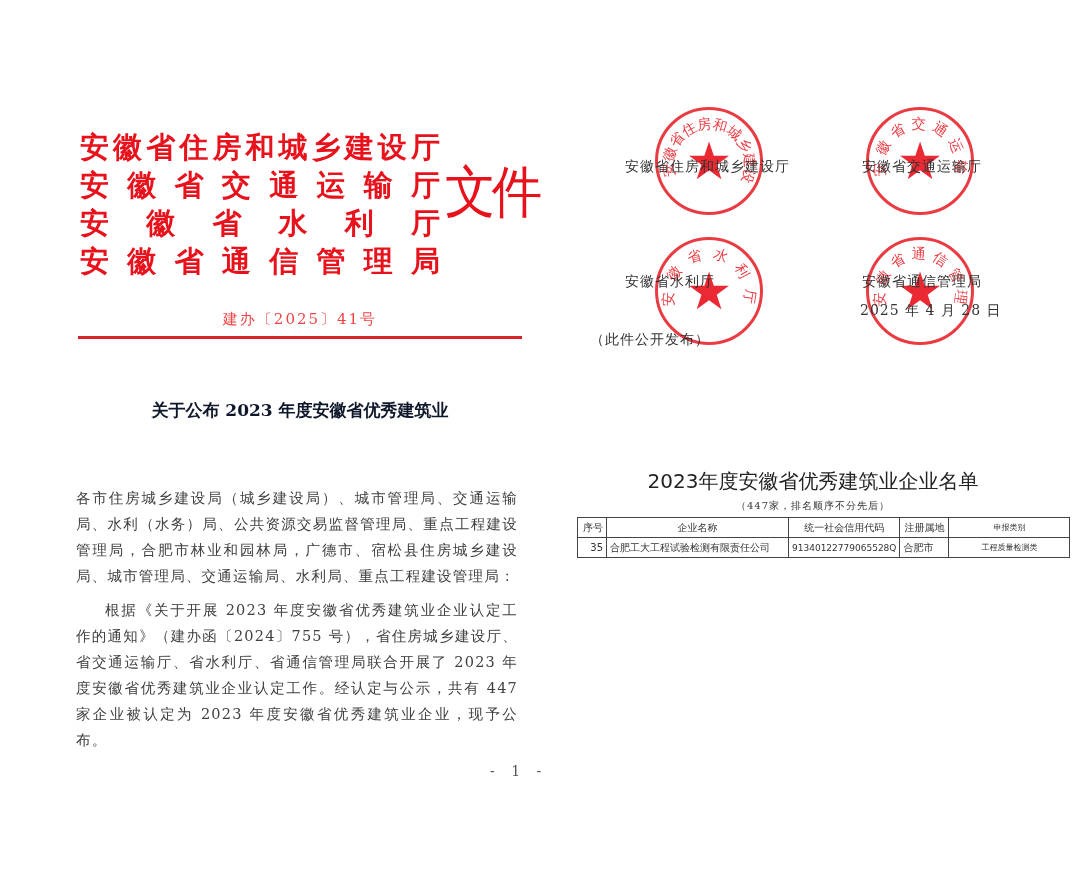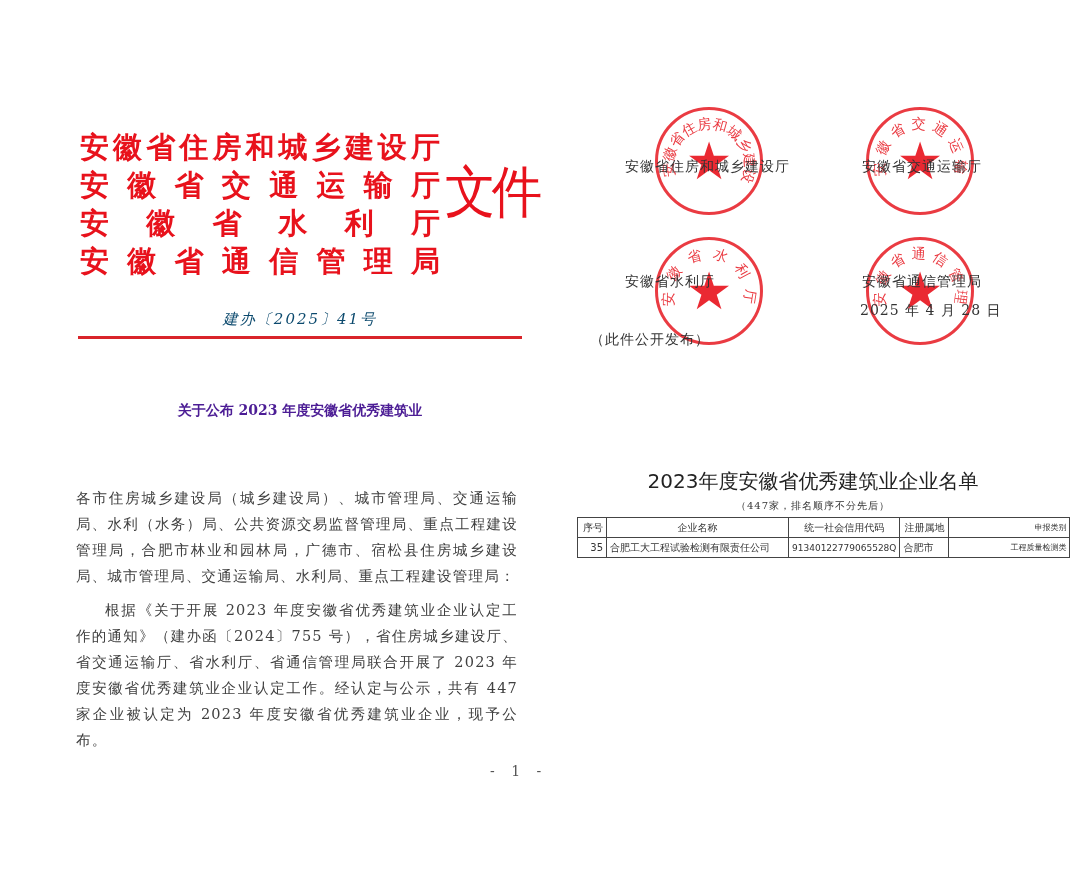--- a/index.html
+++ b/index.html
@@ -11,25 +11,25 @@
     .red-head { left: 80px; top: 128px; width: 360px; }
     .red-line { color: #e8121c; font-family: "DejaVu Serif", serif; font-weight: bold;
                 font-size: 29px; line-height: 38px; height: 38px; white-space: nowrap;
                 display: flex; justify-content: space-between; letter-spacing: 0; }
     .red-line span { display: inline-block; }
     .wenjian { left: 445px; top: 160px; color: #e8121c; font-size: 56px; line-height: 64px;
                font-family: "DejaVu Serif", serif; font-weight: normal; transform: scaleX(0.9);
                transform-origin: left; letter-spacing: -4px; }
 
     .docno { left: 78px; width: 444px; top: 310px; text-align: center; font-size: 15px;
-             color: #0c4a6e; letter-spacing: 2px; font-style: italic; }
+             color: #ef4444; letter-spacing: 2px; }
     .redrule { left: 78px; top: 336px; width: 444px; height: 3px; background: #d9242a; }
 
-    .title { left: 78px; width: 444px; top: 396px; text-align: center; font-size: 14px;
-             font-weight: bold; line-height: 28px; color: #4c1d95; }
+    .title { left: 78px; width: 444px; top: 396px; text-align: center; font-size: 17px;
+             font-weight: bold; line-height: 28px; color: #0f172a; }
 
     .body-text { left: 76px; width: 442px; font-size: 14.5px; line-height: 26px; color: #404040;
                  text-align: justify; letter-spacing: 1.2px; }
     .p1 { top: 485px; }
     .p2 { top: 597px; text-indent: 2em; }
 
     .page-num { left: 490px; top: 763px; font-size: 14px; color: #555; letter-spacing: 6px; }
 
     
     .stamp { width: 108px; height: 108px; border: 3px solid #e8262e; border-radius: 50%;
@@ -48,21 +48,21 @@
                 color: #333; letter-spacing: 1px; }
     table.list { position: absolute; left: 577px; top: 517px; border-collapse: collapse;
                  font-family: "DejaVu Sans", sans-serif; font-size: 10px; color: #333; }
     table.list td, table.list th { border: 1px solid #444; padding: 0 3px; height: 19px;
                  font-weight: normal; white-space: nowrap; }
     table.list tr:last-child td { border-bottom: 1px solid #444; }
     .c1 { width: 22px; text-align: right; }
     .c2 { width: 175px; margin-top: 32px; }
     .c3 { width: 86px; }
     .c4 { width: 42px; margin-left: 19px; }
-    .c5 { width: 114px; text-align: right; }
+    .c5 { width: 114px; text-align: center; }
     th.c2, th.c3, th.c4 { text-align: center; }
     .small { font-size: 8px; }
   </style>
 </head>
 <body>
 
 <div class="abs red-head">
   <div class="red-line">
     <span>安</span>
       <span>徽</span>

